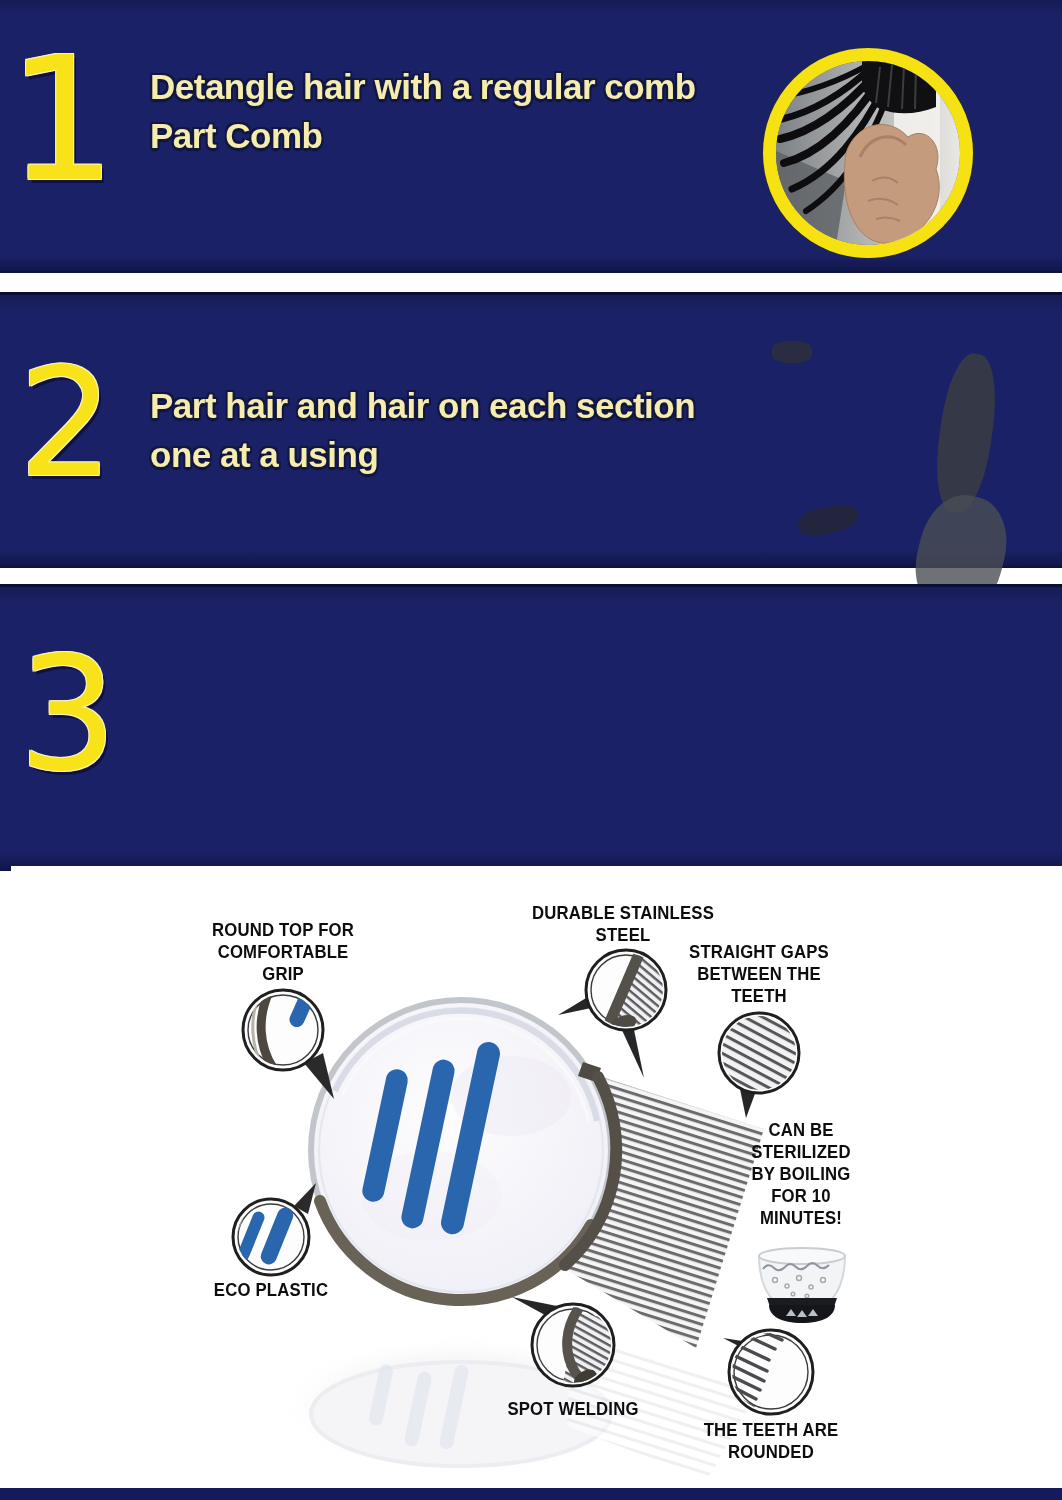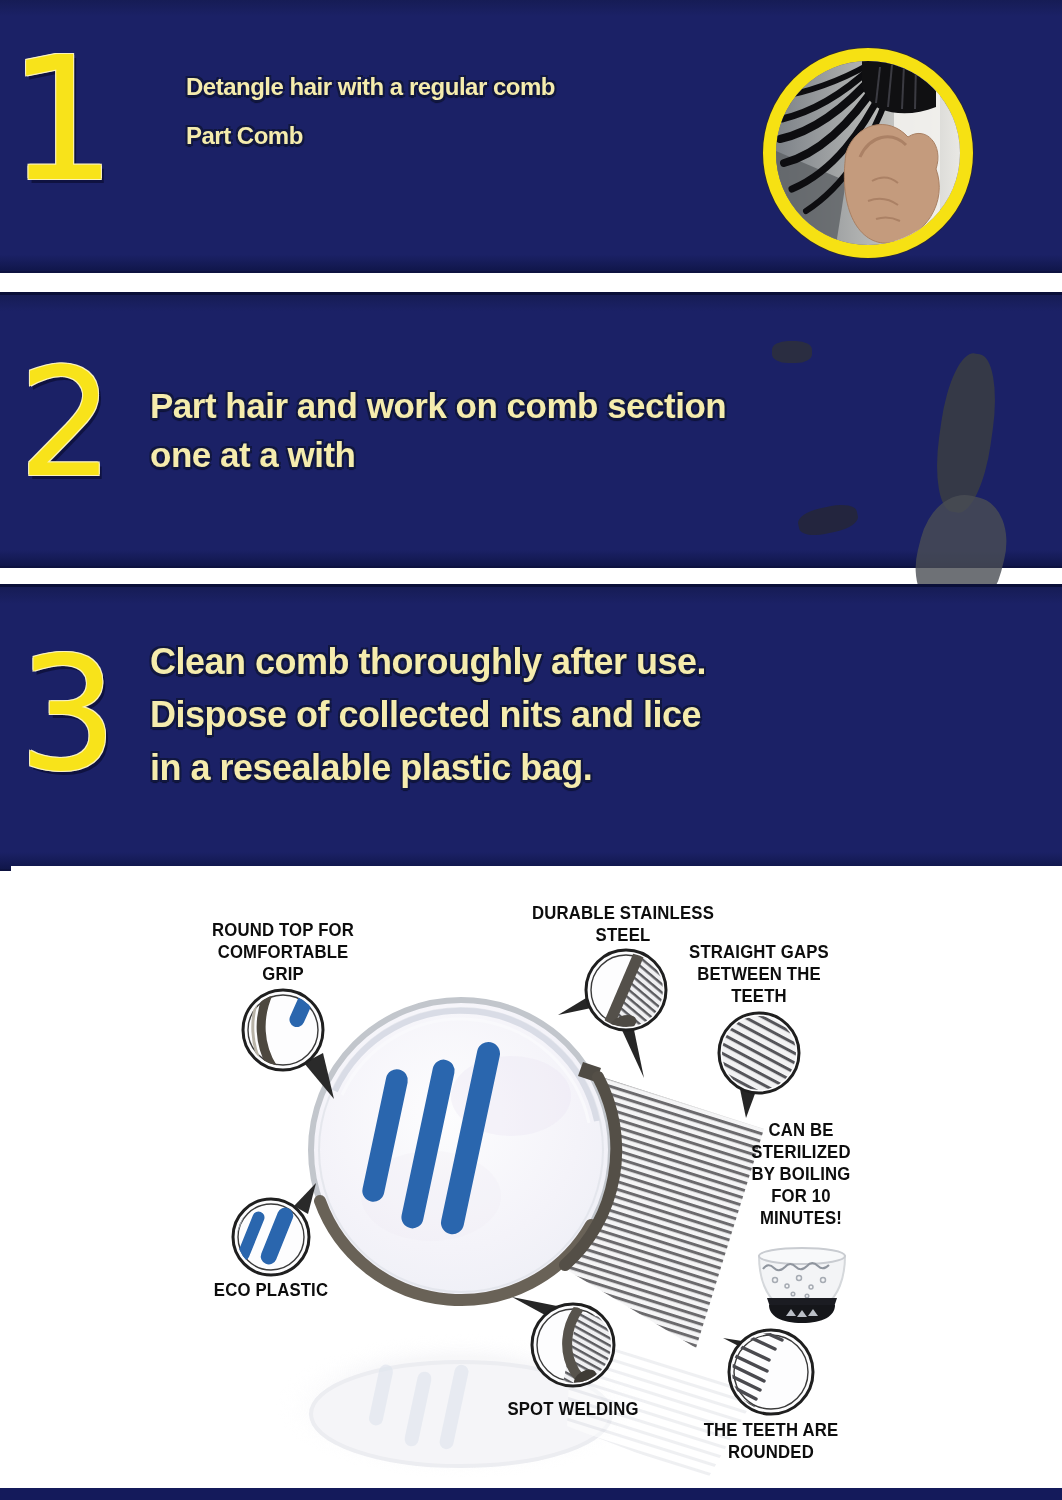--- a/index.html
+++ b/index.html
@@ -12,21 +12,21 @@
   .b2{top:292px;height:271px;border-top:3px solid #0a0f38;}
   .b3{top:584px;height:282px;border-top:3px solid #0a0f38;}
   .num{position:absolute;color:#f8e31a;font-family:"DejaVu Sans",sans-serif;font-weight:400;
        text-align:center;width:120px;
        text-shadow:-1px -1px 0 #fbf3bd,1px -1px 0 #fbf3bd,-1px 1px 0 #fbf3bd,1px 1px 0 #fbf3bd,3px 4px 0 rgba(5,8,35,.55);}
   .n1{left:2px;top:34px;font-size:172px;line-height:172px;}
   .n2{left:6px;top:53px;font-size:150px;line-height:150px;}
   .n3{left:8px;top:50px;font-size:156px;line-height:156px;}
   .steptxt{position:absolute;left:150px;color:#f5ecad;font-weight:700;letter-spacing:-.5px;
        text-shadow:-2px -2px 0 #11173f,2px -2px 0 #11173f,-2px 2px 0 #11173f,2px 2px 0 #11173f,0 3px 1px #0d1236;}
-  .t1{top:62px;font-size:24px;line-height:49px;margin-left:36px;}
+  .t1{top:62px;font-size:35px;line-height:49px;}
   .t2{top:86px;font-size:35px;line-height:49px;}
   .t3{top:48px;font-size:36px;line-height:53px;}
   
   .photo{position:absolute;border-radius:50%;overflow:hidden;background:#666;
          box-shadow:0 0 0 1px rgba(60,50,0,.35);}
   .p1{left:763px;top:48px;width:184px;height:184px;border:13px solid #f6e113;}
   .p2{left:781px;top:343px;width:144px;height:144px;border:11px solid #f6e113;}
   .p3{left:759px;top:602px;width:204px;height:204px;border:13px solid #f6e113;}
   .photo svg{display:block;width:100%;height:100%;}
   .blob{position:absolute;}
@@ -89,22 +89,22 @@
           <path d="M92,140 q16,-6 30,4" stroke-width="2"></path>
           <path d="M100,158 q12,-4 24,2" stroke-width="2"></path>
         </g>
       </svg>
     </div>
   </section>
 
   <section class="banner b2">
     <div class="num n2">2</div>
     <div class="steptxt t2">
-      <div>Part hair and work on comb section</div>
-      <div>one at a with</div>
+      <div>Part hair and hair on each section</div>
+      <div>one at a using</div>
     </div>
 
     <div class="blob" style="left:940px;top:58px;width:52px;height:160px;background:#3a3d42;border-radius:45%;opacity:.85;transform:rotate(8deg);"></div>
     <div class="blob" style="left:918px;top:200px;width:86px;height:120px;background:#4a4e54;border-radius:45%;opacity:.8;transform:rotate(14deg);"></div>
     <div class="blob" style="left:772px;top:46px;width:40px;height:22px;background:#2e3138;border-radius:40%;opacity:.8;"></div>
     <div class="blob" style="left:798px;top:212px;width:60px;height:26px;background:#26282e;border-radius:40%;opacity:.7;transform:rotate(-12deg);"></div>
     <div class="photo p2">
       <svg viewBox="0 0 144 144">
         <defs>
           <linearGradient id="c2met" x1="0" y1="0" x2="1" y2="1">
@@ -136,25 +136,20 @@
         <path d="M30,52 C50,66 74,68 92,56" stroke="#151518" stroke-width="6" opacity=".35" fill="none"></path>
         <path d="M28,10 C64,0 92,10 94,40 C95,60 82,70 66,64 C50,74 32,62 28,42 Z" fill="#c79c7e" stroke="#a77c5e" stroke-width="1"></path>
         <ellipse cx="76" cy="46" rx="10" ry="8" fill="#e3c4ab" transform="rotate(-20 76 46)"></ellipse>
         <path d="M40,26 q10,-6 20,-2" stroke="#aa8163" stroke-width="2" fill="none"></path>
       </svg>
     </div>
   </section>
 
   <section class="banner b3">
     <div class="num n3">3</div>
-    <div class="steptxt t3">
-      <div>Clean comb thoroughly after use.</div>
-      <div>Dispose of collected nits and lice</div>
-      <div>in a resealable plastic bag.</div>
-    </div>
     <div class="photo p3">
       <svg viewBox="0 0 204 204">
         <defs>
           <pattern id="c3stripes" width="10" height="40" patternUnits="userSpaceOnUse">
             <rect width="10" height="40" fill="#eceded"></rect>
               <rect width="4.5" height="40" fill="#3c3d42"></rect>
           </pattern>
         </defs>
         <rect width="204" height="204" fill="#d4d7da"></rect>
         <g transform="rotate(-7 100 100)">

